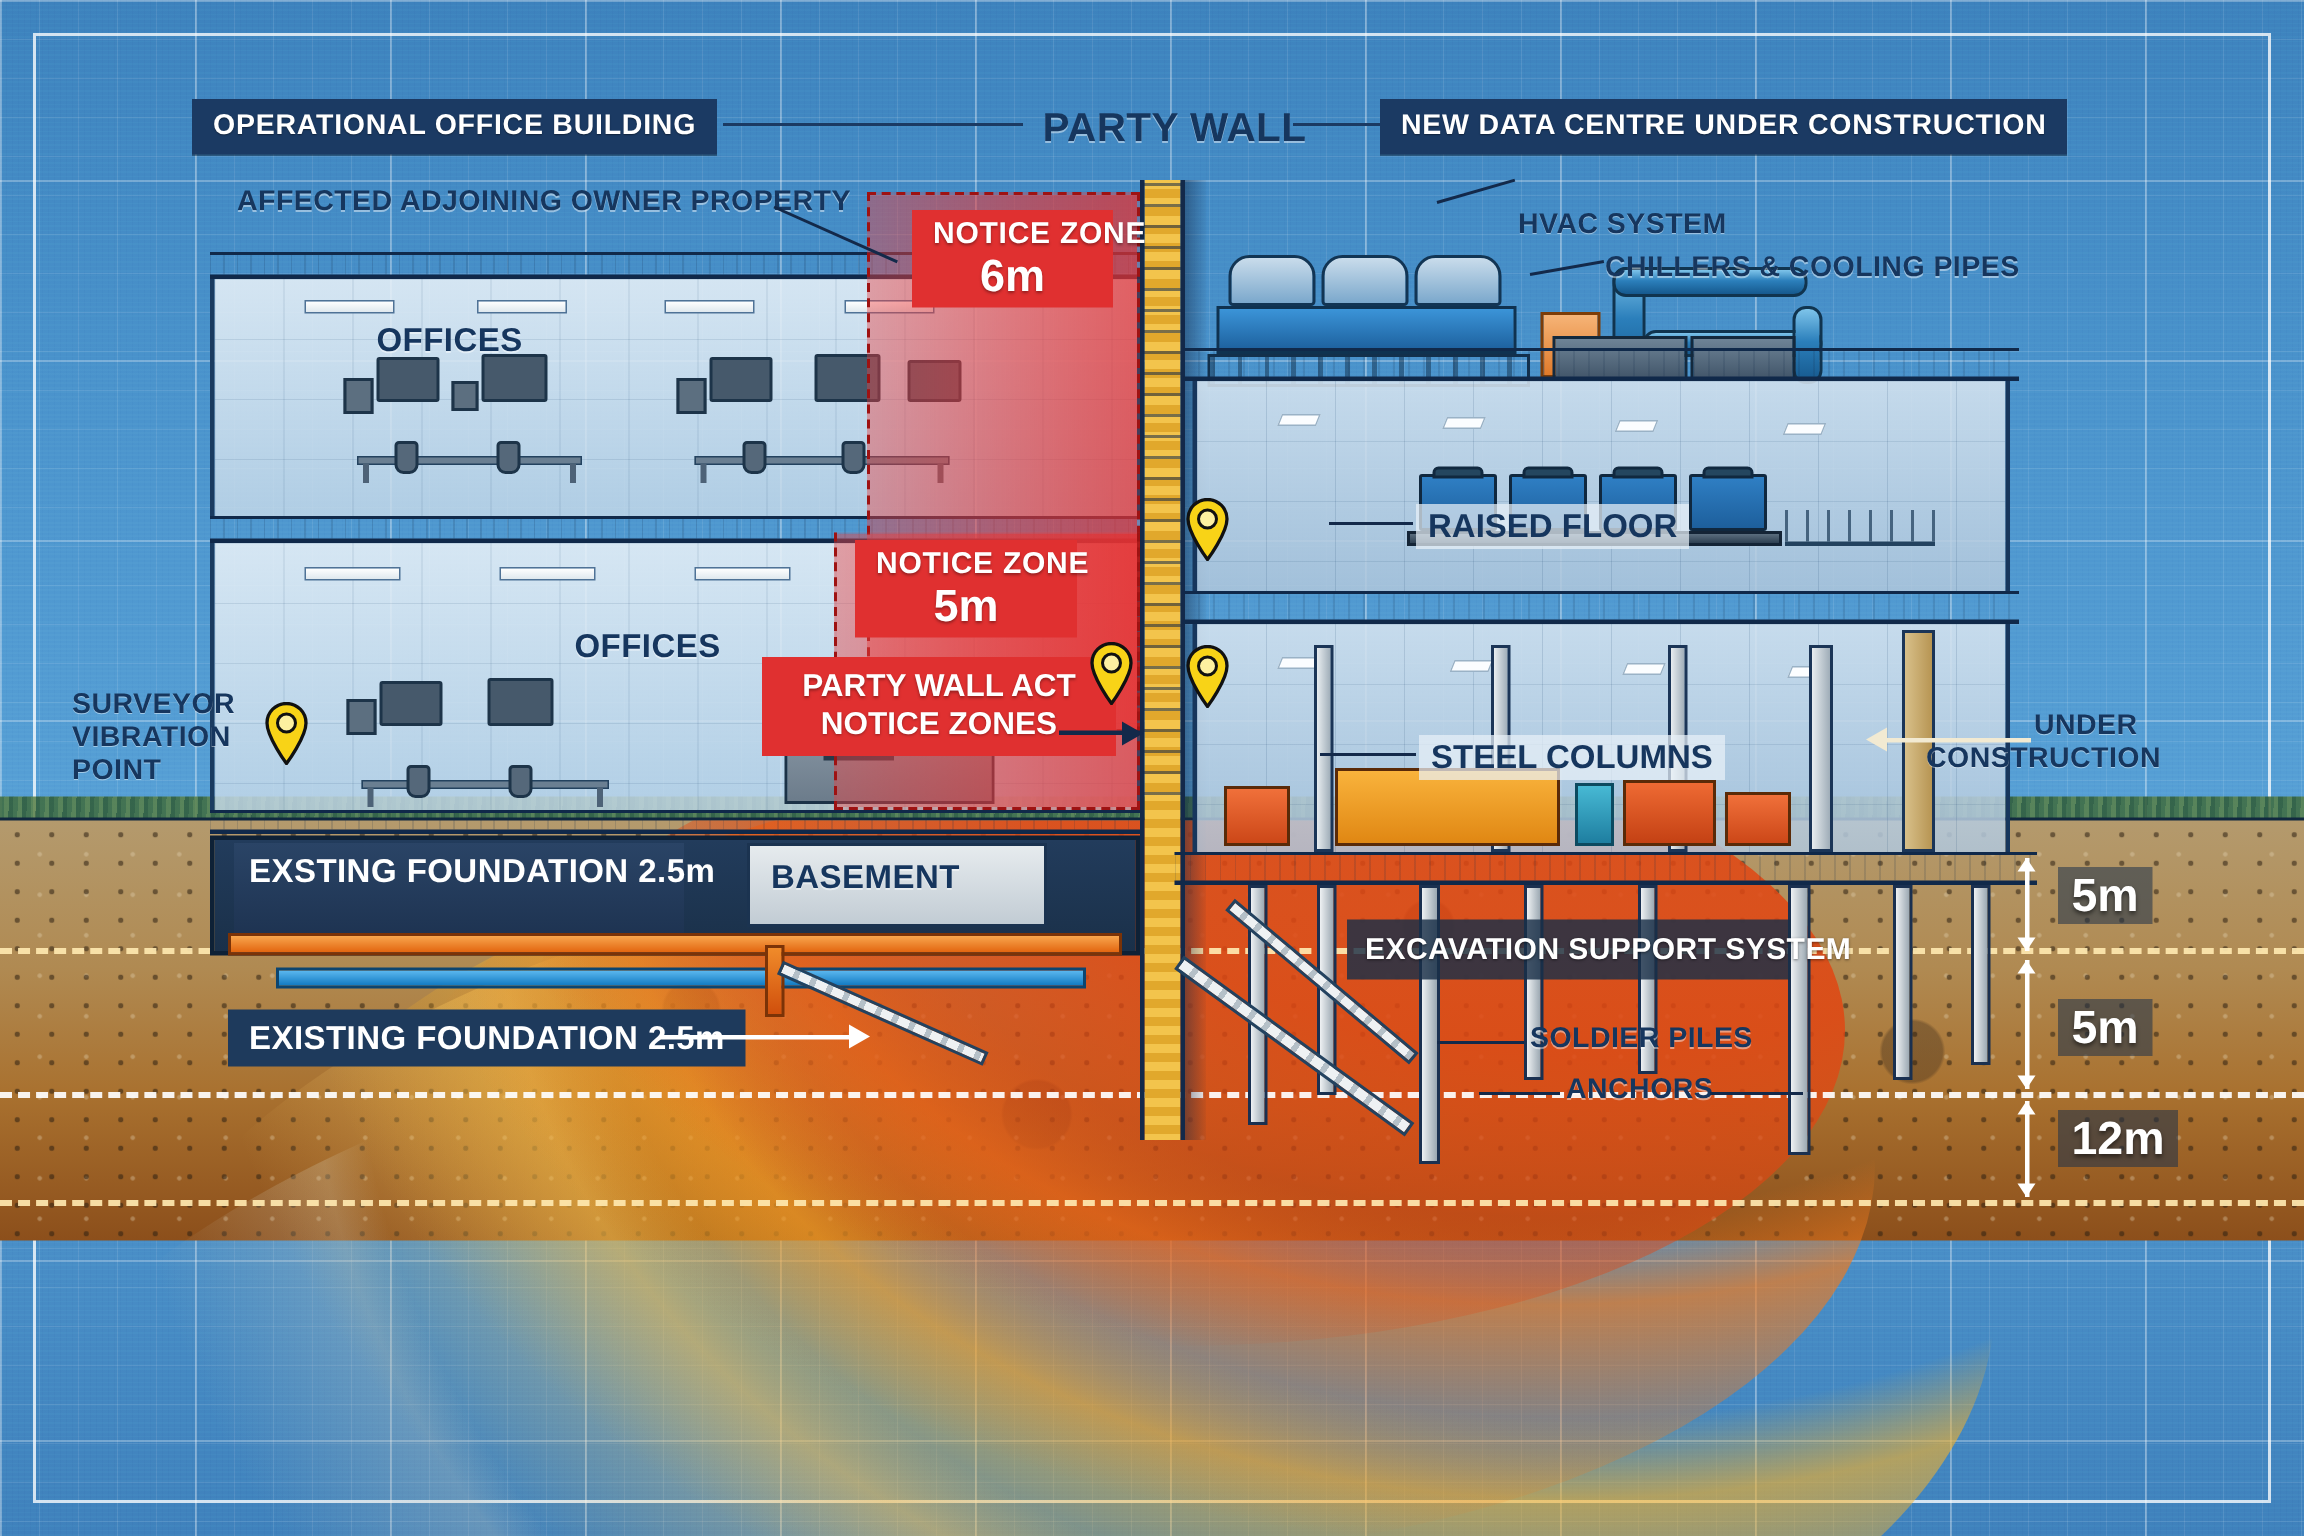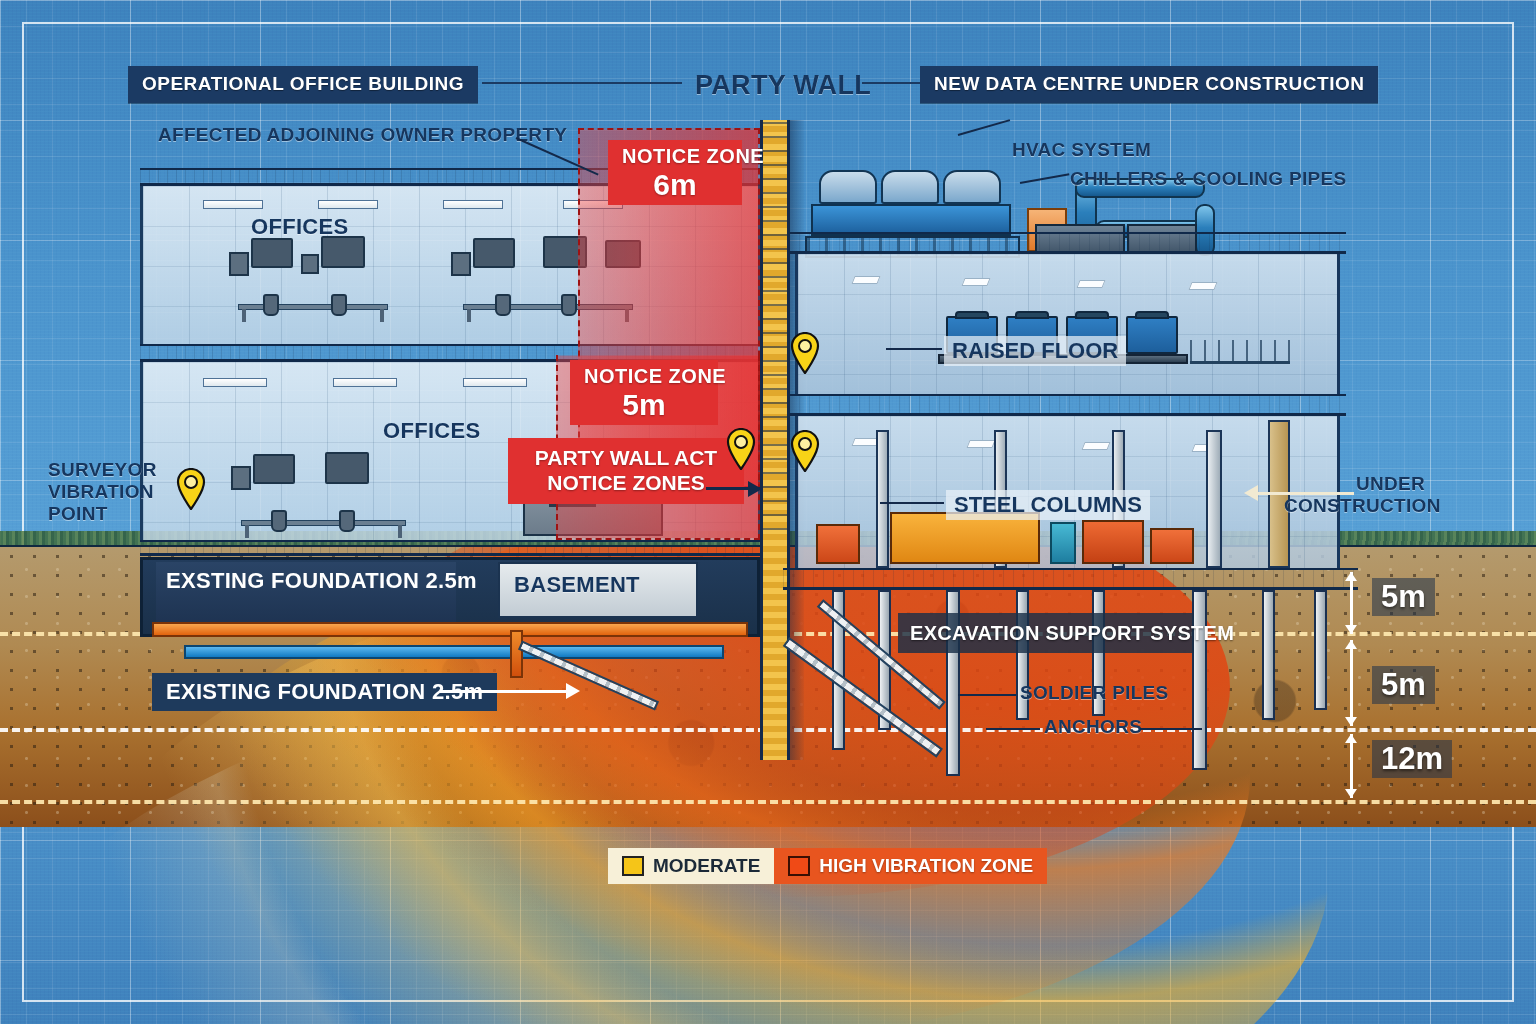--- a/index.html
+++ b/index.html
@@ -581,24 +581,14 @@
     <div class="dim-arrow" style="top:572px; height:62px;"></div>
     <div class="dim-text" style="top:578px;">5m</div>
 
     <div class="dim-arrow" style="top:640px; height:86px;"></div>
     <div class="dim-text" style="top:666px;">5m</div>
 
     <div class="dim-arrow" style="top:734px; height:64px;"></div>
     <div class="dim-text" style="top:740px;">12m</div>
   </div>
 
-  <div class="legend-row" style="left:608px; top:848px;">
-    <div class="leg-item leg-moderate">
-      <span class="swatch" style="background:#f5c518;"></span>
-      <span>MODERATE</span>
-    </div>
-    <div class="leg-item leg-high">
-      <span class="swatch" style="background:#f04a16; border-color:#3a0f03;"></span>
-      <span>HIGH VIBRATION ZONE</span>
-    </div>
-  </div>
 
 </div>
 
 </body></html>

